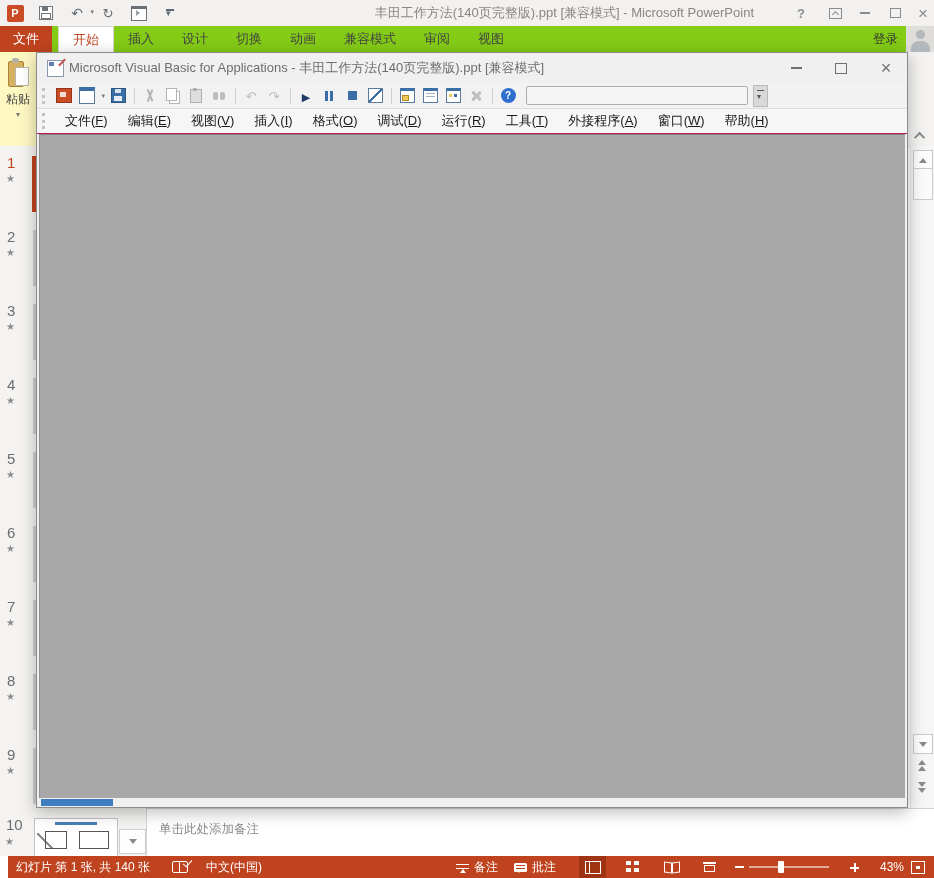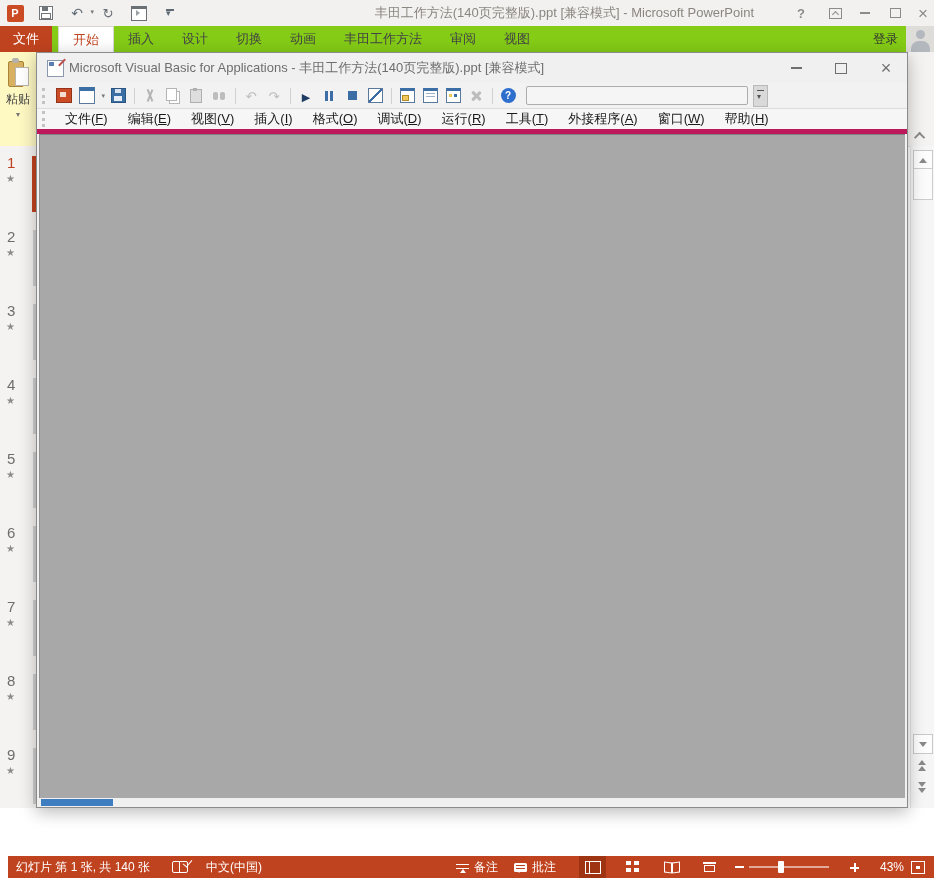--- a/index.html
+++ b/index.html
@@ -165,21 +165,21 @@
   .tbi{position:relative;width:18px;height:18px;display:flex;align-items:center;justify-content:center;margin-right:5px;flex:none;}
   .tbi.dd{margin-right:13px;}
   .tbi.dd::after{content:"▾";position:absolute;right:-9px;top:5px;font-size:7px;color:#777;}
   .tbi.sep{width:1px;height:16px;margin:0 6px 0 2px;background:#d0d0d0;}
   .vba-field{width:220px;height:17px;background:#f5f5f5;border:1px solid #adadad;border-radius:2px;margin-left:4px;flex:none;}
   .vba-overflow{position:relative;width:13px;height:20px;margin-left:5px;background:#d9d9d9;border:1px solid #b9b9b9;flex:none;}
   .vba-overflow::before{content:"";position:absolute;left:3px;top:4px;width:7px;height:1.5px;background:#555;}
   .vba-overflow::after{content:"▾";position:absolute;left:3px;top:6px;font-size:8px;color:#555;}
 
   .vba-menubar{position:absolute;left:0;top:56px;width:100%;height:25px;background:#f6f6f6;
-      border-bottom:5px solid #be185d;display:flex;align-items:center;padding-left:5px;box-sizing:border-box;font-size:13px;color:#1a1a1a;}
+      border-bottom:1px solid #be185d;display:flex;align-items:center;padding-left:5px;box-sizing:border-box;font-size:13px;color:#1a1a1a;}
   .vmenu{padding:0 10px;white-space:nowrap;}
   .vba-client{position:absolute;left:2px;top:81px;width:866px;height:664px;background:#a8a8a8;
       border-top:1px solid #828282;border-left:1px solid #909090;box-sizing:border-box;}
   .vba-bluestrip{position:absolute;left:4px;top:746px;width:72px;height:7px;background:#3e7dc0;}
 
   
   .g{position:relative;display:block;}
   [data-icon="view-powerpoint"]{width:14px;height:13px;background:#cb4b24;border:1px solid #93331a;}
   [data-icon="view-powerpoint"]::after{content:"";position:absolute;left:3px;top:3px;width:6px;height:5px;background:#f6ddd3;}
   [data-icon="insert-userform"]{width:14px;height:12px;background:#fff;border:1px solid #58789c;border-top:4px solid #3b6ea5;}
@@ -271,21 +271,21 @@
         <div class="tab active">开始</div>
 
         <div class="tab">插入</div>
 
         <div class="tab">设计</div>
 
         <div class="tab">切换</div>
 
         <div class="tab">动画</div>
 
-        <div class="tab">丰田工作方法</div>
+        <div class="tab">兼容模式</div>
 
         <div class="tab">审阅</div>
 
         <div class="tab">视图</div>
       </div>
     <div class="signin">登录</div>
   </div>
   <div class="avatar" style="top:26px;"></div>
 
   <div class="ribbon-left">
@@ -375,20 +375,38 @@
     <div class="dbl dbl-prev">
         <i class="tri-up"></i>
         <i class="tri-up"></i>
       </div>
     <div class="dbl dbl-next">
         <i class="tri-down"></i>
         <i class="tri-down"></i>
       </div>
   </div>
 
+  <div class="pp-bottom">
+    <div class="thumb-bottom">
+      <div class="s10-num">10</div>
+      <div class="s10-star"></div>
+      <div class="s10-thumb">
+        <span class="s10-title"></span>
+          <span class="s10-diag"></span>
+          <span class="s10-box1"></span>
+          <span class="s10-box2"></span>
+      </div>
+      <div class="thumb-scrolldown">
+          <i class="tri-down"></i>
+        </div>
+    </div>
+    <div class="notes-pane">
+      <div class="notes-text">单击此处添加备注</div>
+    </div>
+  </div>
 
   <div class="statusbar">
     <div class="st st-counter">幻灯片 第 1 张, 共 140 张</div>
     <div class="st-spell">
         <i></i>
       </div>
     <div class="st st-lang">中文(中国)</div>
     <div class="st st-notes">
       <span class="ic-notes"></span>
       <span>备注</span>

